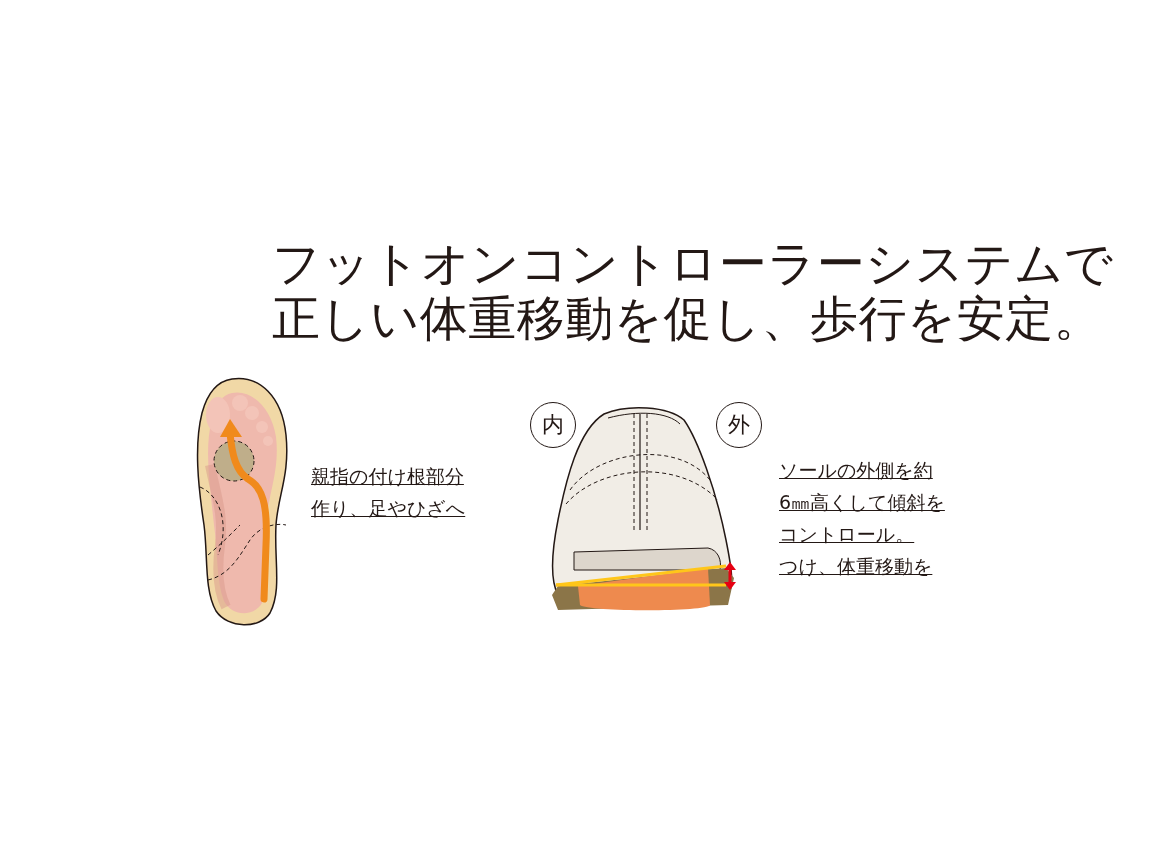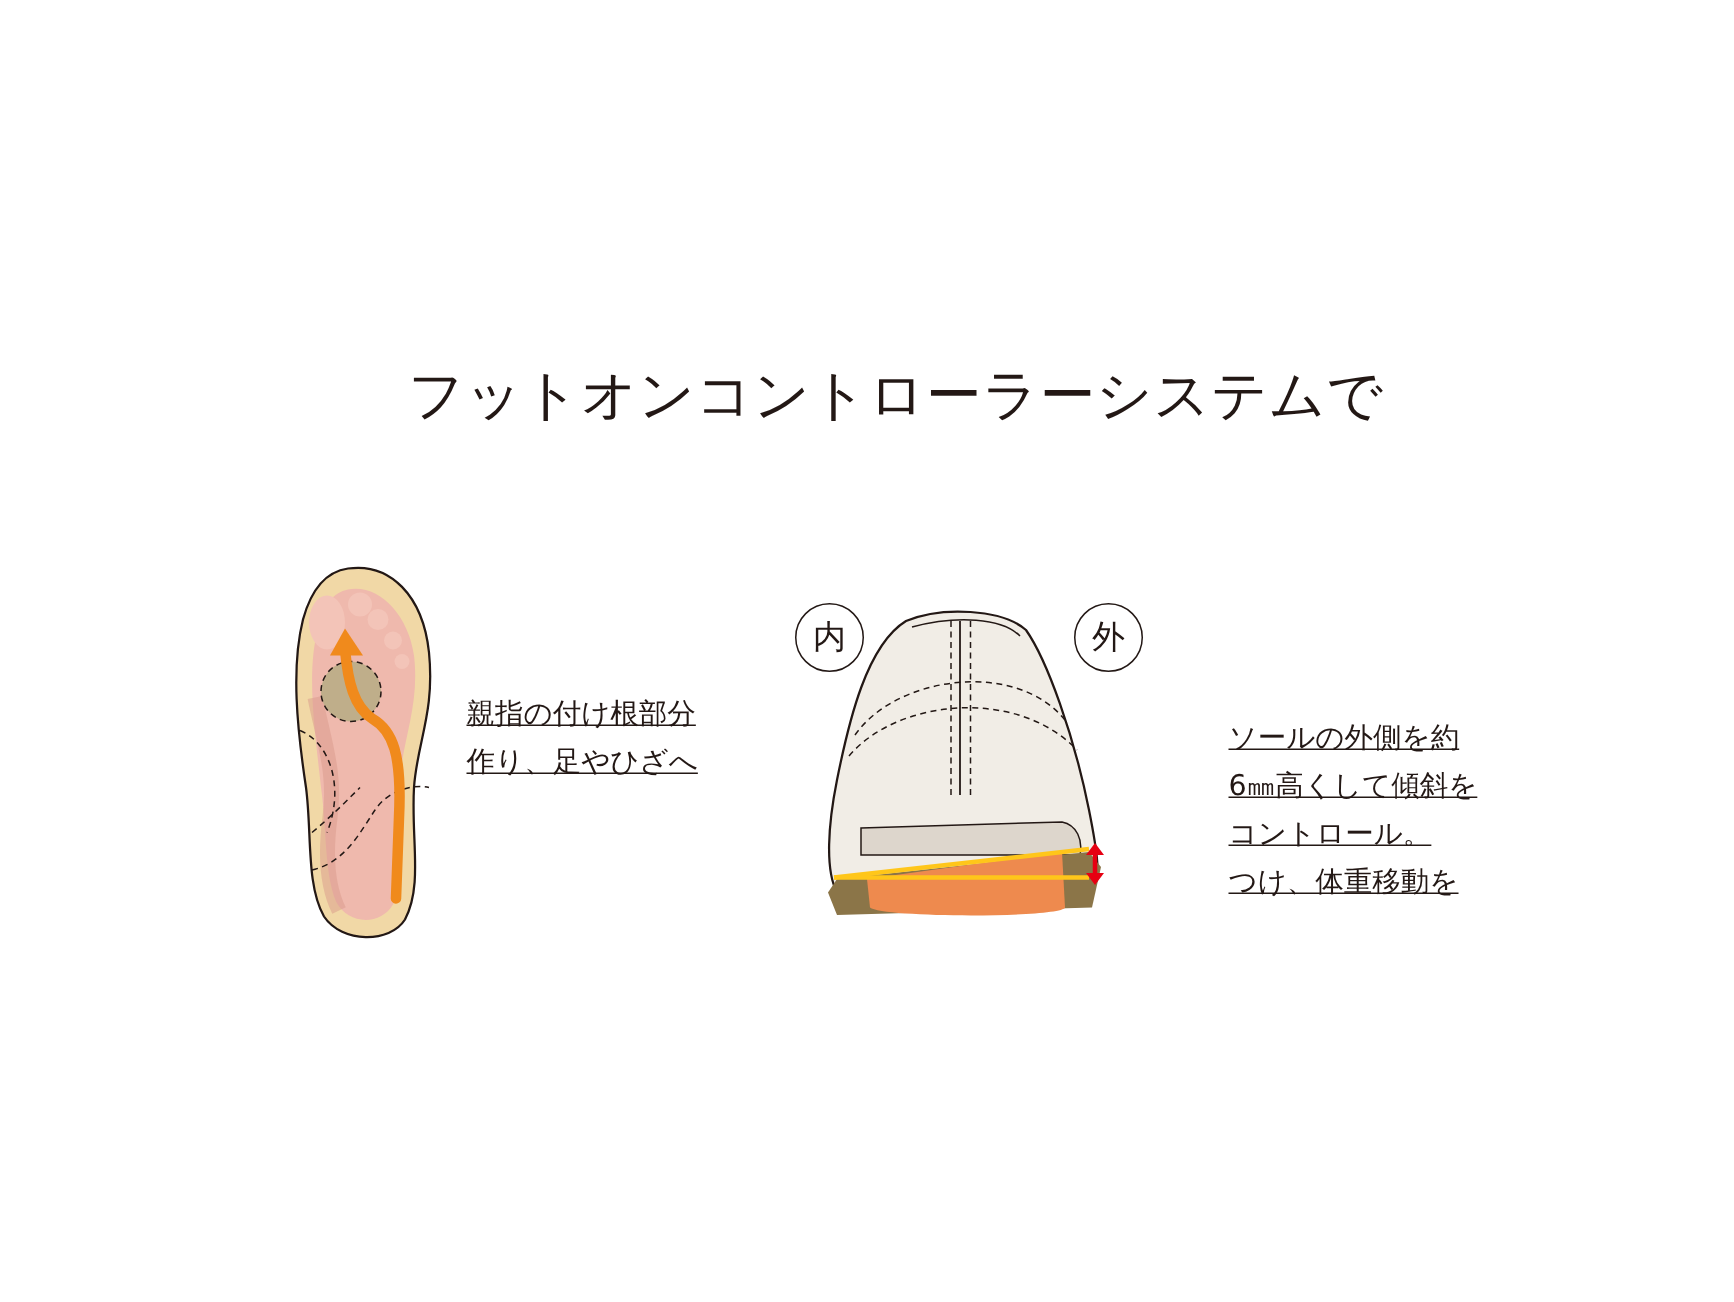--- a/index.html
+++ b/index.html
@@ -1,31 +1,32 @@
 <!DOCTYPE html>
 <html><head>
 <meta charset="utf-8">
 <style>
   html, body { margin:0; padding:0; }
   body { width:1156px; height:868px; background:#ffffff; position:relative; overflow:hidden;
          font-family:"DejaVu Sans", sans-serif; color:#231815; }
   .headline { position:absolute; left:272px; top:236px; width:700px; }
-  .headline .line { font-size:37px; line-height:55px; letter-spacing:0.5px; white-space:nowrap; font-weight:300; }
+  .headline .line { font-size:48px; line-height:55px; letter-spacing:0.5px; white-space:nowrap; font-weight:300; }
   .caption { position:absolute; font-size:19px; line-height:32px; white-space:nowrap;text-decoration:underline; }
   .caption-left { left:311px; top:460px; }
-  .caption-right { left:779px; top:476px;margin-left:40px; }
+  .caption-right { left:779px; top:454px; }
   .fig { position:absolute; }
   .badge { position:absolute; width:44px; height:44px; border:1.5px solid #231815; border-radius:50%;
            background:#fff; display:flex; align-items:center; justify-content:center; font-size:22px; }
 </style>
 </head>
 <body>
 
 <div class="headline">
   <div class="line">フットオンコントローラーシステムで</div>
+  <div class="line">正しい体重移動を促し、歩行を安定。</div>
 </div>
 
 <svg class="fig" style="left:190px;top:375px" width="110" height="255" viewBox="0 0 110 255">
   <path d="M42 4 C70 0 92 22 96 60 C100 100 88 120 86 150 C84 185 92 215 80 238 C70 254 38 254 26 236 C14 215 18 180 14 150 C8 110 4 70 12 38 C18 16 28 6 42 4 Z" fill="#f1d8a6" stroke="#231815" stroke-width="1.5"></path>
   <path d="M42 18 C62 14 82 34 86 62 C90 96 78 118 76 150 C74 182 82 210 72 228 C64 242 42 242 34 226 C26 206 28 178 24 150 C20 112 14 74 22 44 C26 28 32 20 42 18 Z" fill="#efb9ad"></path>
   <path d="M20 90 C26 120 34 140 30 170 C26 200 30 220 36 232" fill="none" stroke="#d99a8c" stroke-width="10" opacity="0.5"></path>
   <ellipse cx="28" cy="40" rx="12" ry="18" fill="#f3c4b8"></ellipse>
   <circle cx="50" cy="28" r="8" fill="#f3c4b8"></circle>
   <circle cx="62" cy="38" r="7" fill="#f3c4b8"></circle>
   <circle cx="72" cy="52" r="6" fill="#f3c4b8"></circle>

